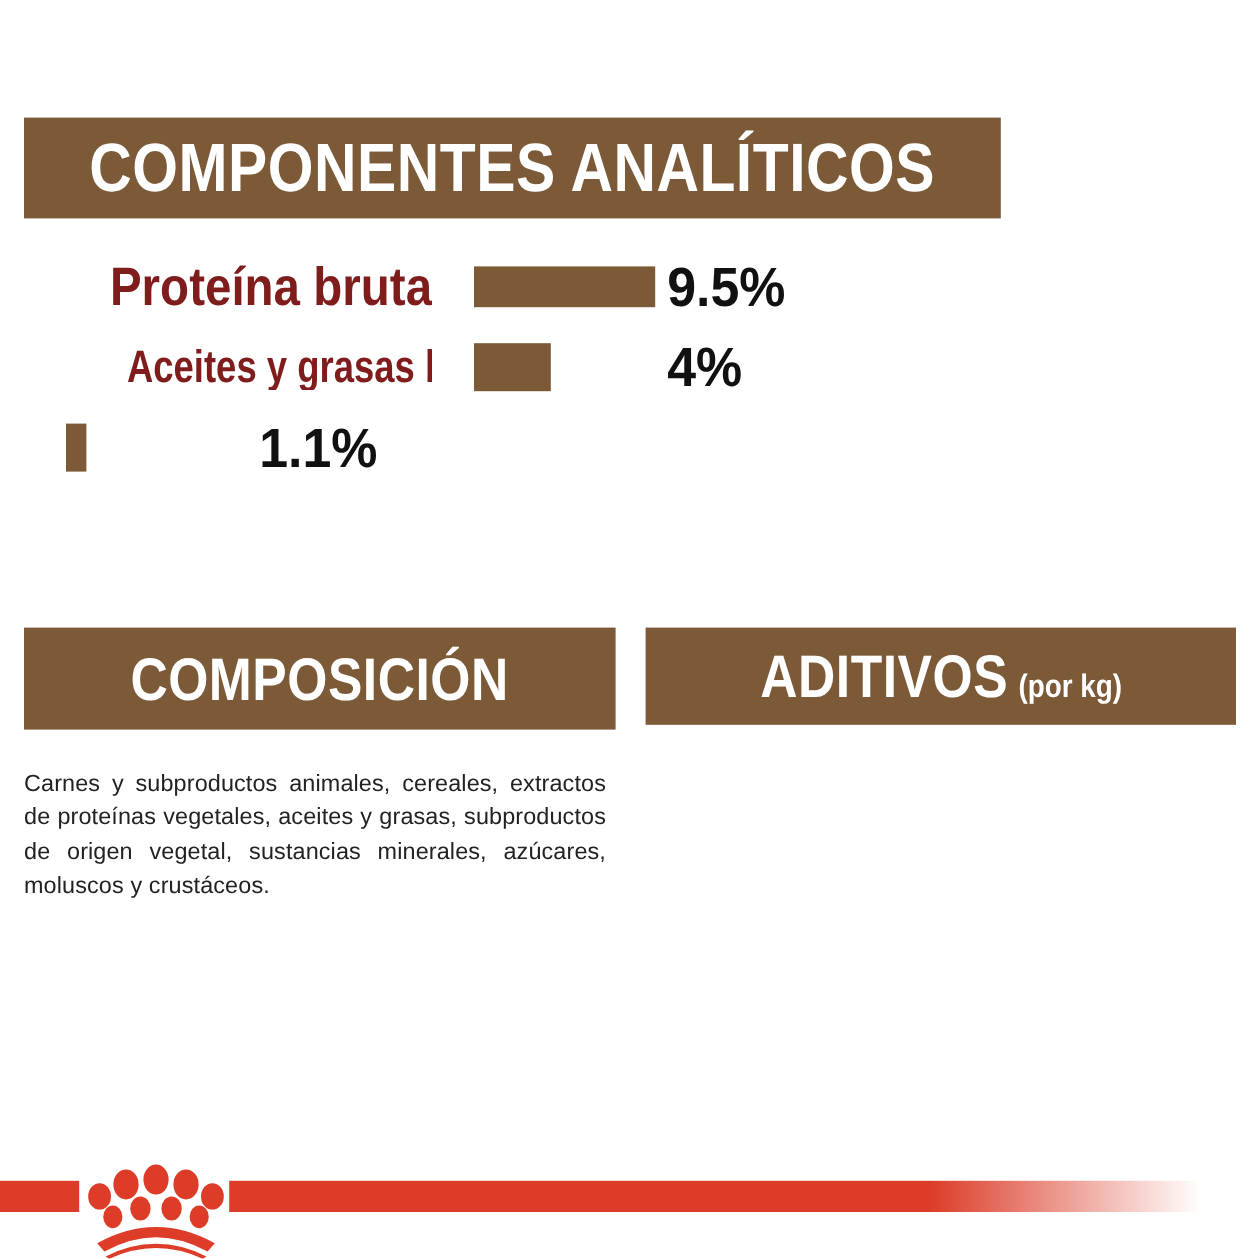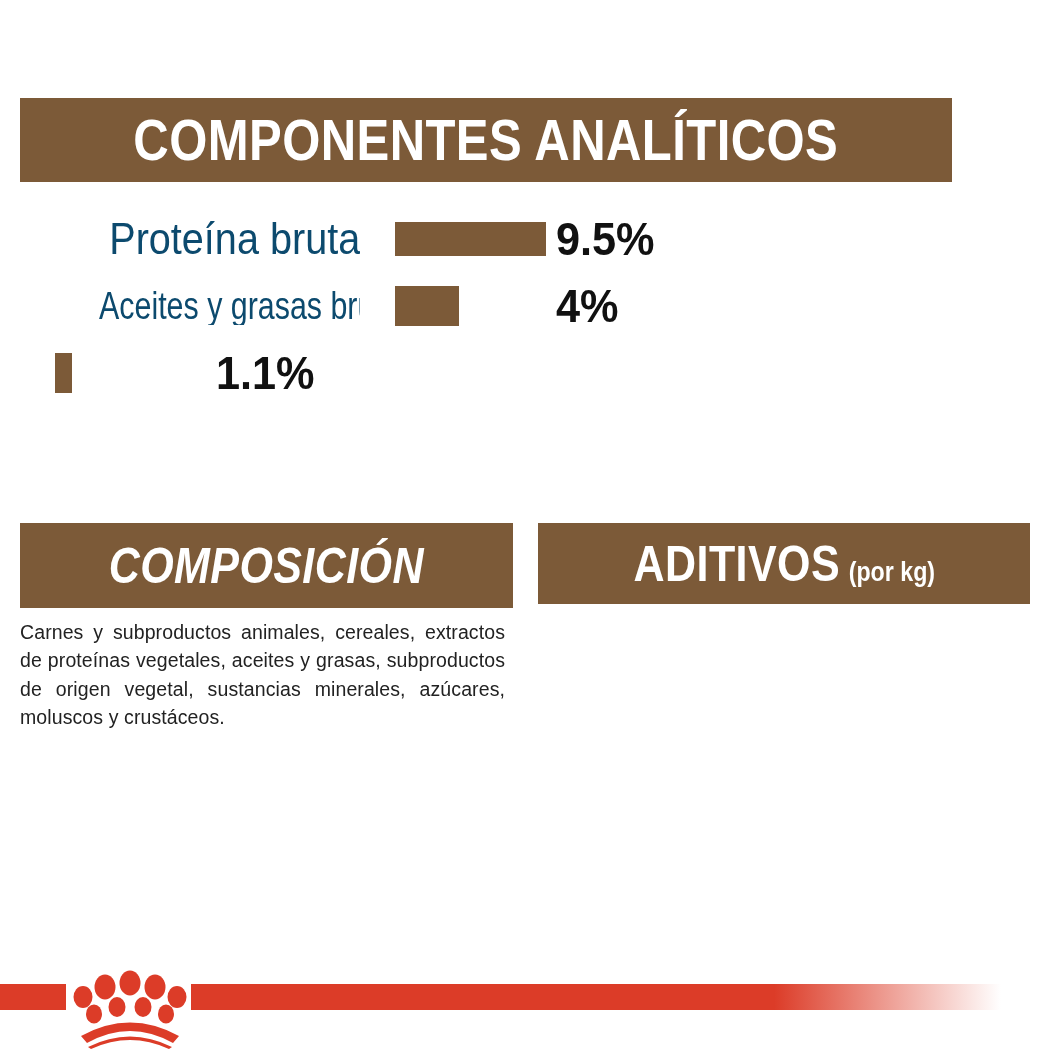--- a/index.html
+++ b/index.html
@@ -36,33 +36,32 @@
     letter-spacing: 0.5px;
     white-space: nowrap;
     line-height: 1;
     transform: scaleX(0.86);
     transform-origin: center center;
   }
 
   #analytics-banner {
     left: 20px;
     top: 98px;
-    width: 932px;
+    width: 814px;
     height: 84px;
   }
   #analytics-banner .banner-text {
     font-size: 57px;
   }
 
   #composition-banner {
     left: 20px;
     top: 523px;
     width: 493px;
     height: 85px;
-    font-style: italic;
   }
   #composition-banner .banner-text {
     font-size: 50px;
   }
 
   #additives-banner {
     left: 538px;
     top: 523px;
     width: 492px;
     height: 81px;
@@ -88,22 +87,22 @@
   }
   .nutrient-row {
     position: relative;
     height: 67px;
     display: flex;
     align-items: center;
   }
   .nutrient-label {
     width: 340px;
     text-align: right;
-    color: #0c4a6e;
-    font-weight: 400;
+    color: #7f1d1d;
+    font-weight: 700;
     white-space: nowrap;
     line-height: 1;
     overflow: hidden;
   }
   .nutrient-label span {
     display: inline-block;
     transform-origin: right center;
   }
   .row-protein .nutrient-label span  { font-size: 45px; transform: scaleX(0.88); }
   .row-fat .nutrient-label span      { font-size: 38px; transform: scaleX(0.80); }
@@ -134,20 +133,21 @@
   }
 
   
   .body-text {
     position: absolute;
     color: #222222;
     font-size: 19.5px;
     line-height: 1.45;
     text-align: justify;
     letter-spacing: 0.1px;
+    margin-top: 21px;
   }
   #composition-text {
     left: 20px;
     top: 618px;
     width: 485px;
   }
   #additives-text {
     left: 538px;
     top: 618px;
     width: 492px;

